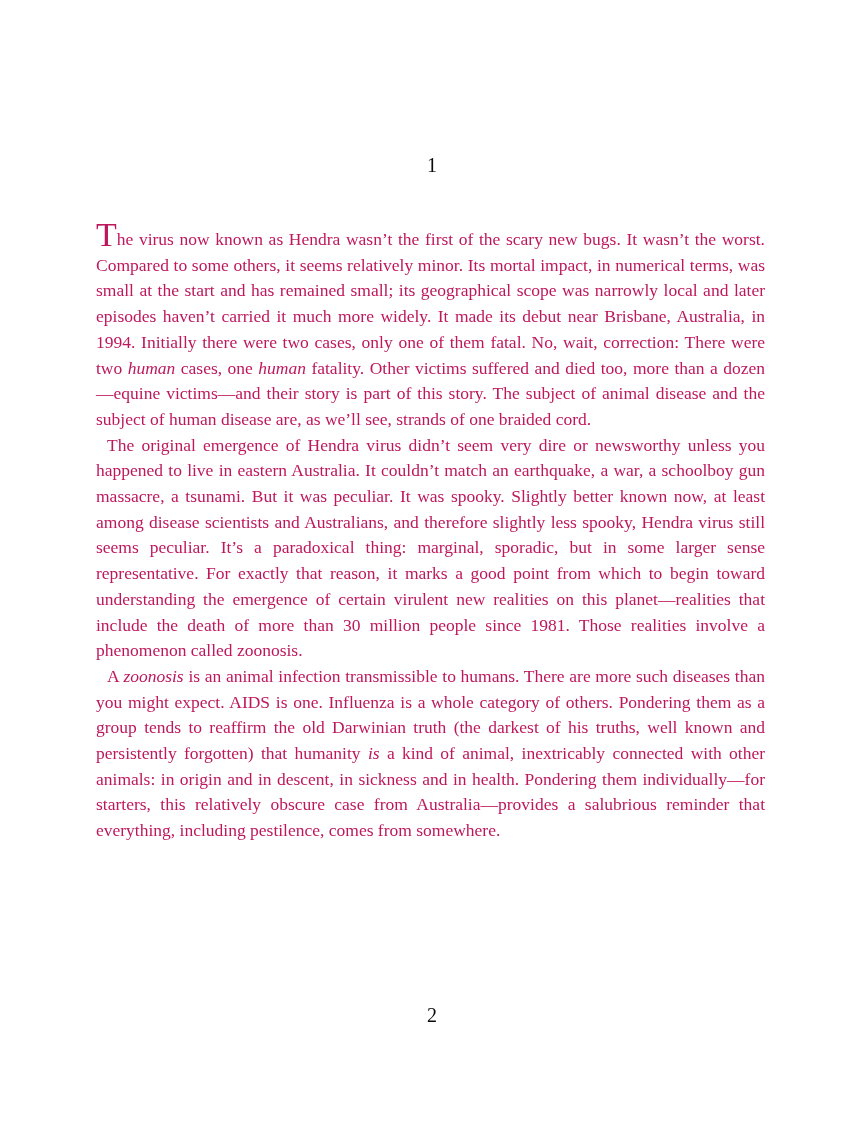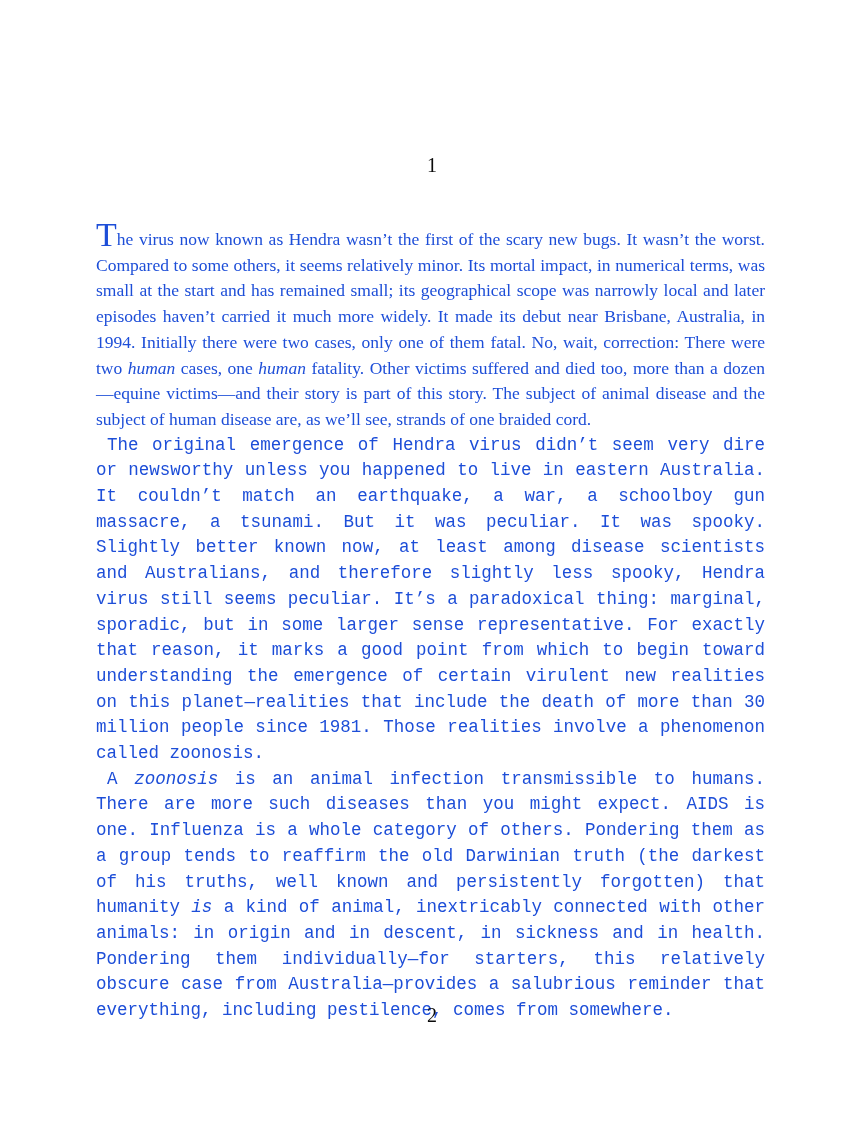--- a/index.html
+++ b/index.html
@@ -27,29 +27,28 @@
     color: #0a0a0a;
   }
   .body-text {
     position: absolute;
     top: 227px;
     left: 96px;
     width: 669px;
     font-size: 17.5px;
     line-height: 25.7px;
     text-align: justify;
-    color: #1d4ed8;
+    color: #be185d;
   }
   .body-text p.para {
     margin: 0;
     padding: 0;
   }
   .body-text p.para.indent {
     text-indent: 11px;
-    font-family: Liberation Mono, monospace;
   }
   .initial-cap {
     font-size: 34px;
     line-height: 0;
     position: relative;
     top: 1px;
   }
   .italic {
     font-style: italic;
   }

